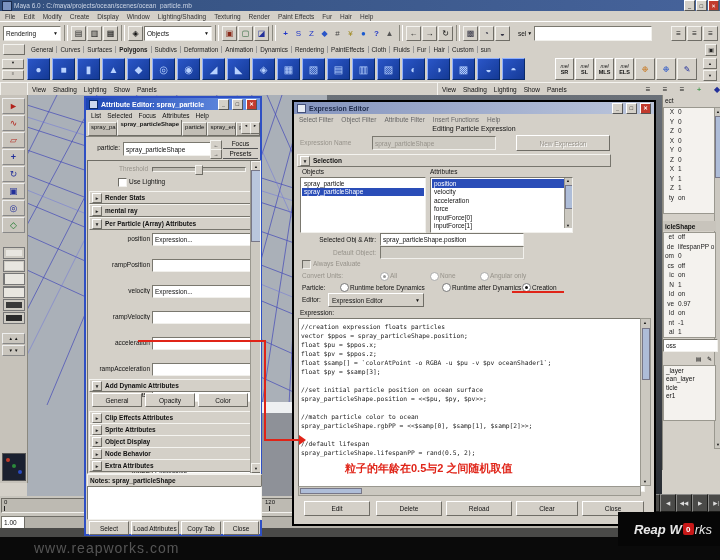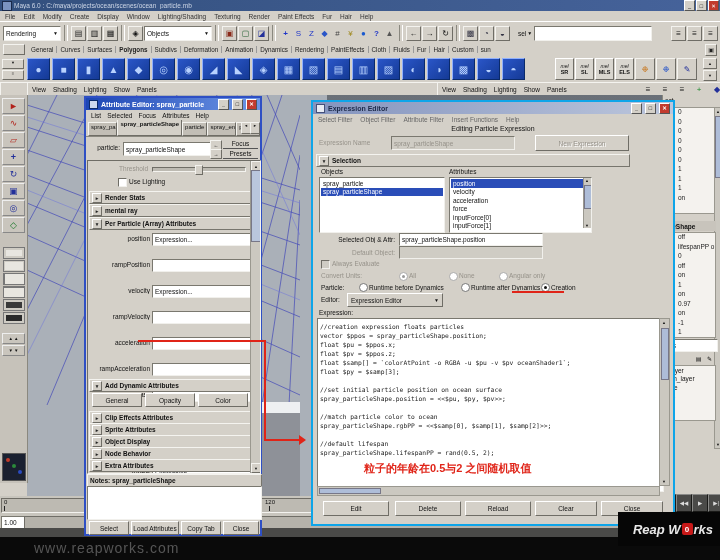--- a/index.html
+++ b/index.html
@@ -588,21 +588,21 @@
     <div class="sec abs" style="left:1px;top:376px;width:171px;height:11px;">
       <span>Notes: spray_particleShape</span>
     </div>
     <div class="abs field" style="left:1px;top:388px;width:169px;height:32px;"></div>
     <span class="btn abs" style="left:3px;top:423px;width:38px;height:12px;">Select</span>
     <span class="btn abs" style="left:45px;top:423px;width:46px;height:12px;">Load Attributes</span>
     <span class="btn abs" style="left:95px;top:423px;width:38px;height:12px;">Copy Tab</span>
     <span class="btn abs" style="left:137px;top:423px;width:34px;height:12px;">Close</span>
   </div>
 
-  <div class="abs" style="left:311px;top:100px;width:360px;height:422px;border:2px solid #0ea5e9;background:#d4d0c8;z-index:25;">
+  <div class="abs" style="left:292px;top:100px;width:360px;height:422px;border:2px solid #000000;background:#d4d0c8;z-index:25;">
     <div class="tbar ttl-i">
       <span style="width:7px;height:7px;background:#e8ecf4;border:1px solid #44507a;"></span>
       <span>Expression Editor</span>
       <span class="sp"></span>
       <span class="wbtn">_</span>
       <span class="wbtn">□</span>
       <span class="wbtn" style="background:#c23b2e;color:#fff;">✕</span>
     </div>
     <div class="menurow" style="height:10px;gap:8px;color:#666;">
       <span>Select Filter</span>
@@ -736,16 +736,16 @@
   <div class="redline" style="left:264px;top:439px;width:36px;height:2px;"></div>
   <div class="abs" style="left:299px;top:435px;width:0;height:0;border-top:5px solid transparent;border-bottom:5px solid transparent;border-left:7px solid #e02418;z-index:60;"></div>
   <div class="redline" style="left:512px;top:291px;width:52px;height:2px;"></div>
 
   <div class="abs" style="left:0;top:537px;width:720px;height:23px;background:#0a0a0a;z-index:40;">
     <span class="abs" style="left:34px;top:3px;font-size:14px;font-weight:normal;color:#565656;letter-spacing:1px;">www.reapworks.com</span>
   </div>
   <div class="abs flex" style="left:618px;top:512px;width:102px;height:34px;background:#060606;z-index:45;justify-content:center;gap:1px;">
     <span style="color:#e8e8e8;font-size:13px;font-weight:bold;font-style:italic;margin-left:8px;">Reap W</span>
     <span style="background:#c81818;color:#fff;font-size:8px;font-weight:bold;width:11px;height:12px;display:flex;align-items:center;justify-content:center;border-radius:2px;">0</span>
-    <span style="color:#e8e8e8;font-size:13px;font-weight:bold;font-style:italic;">rks</span>
+    <span style="color:#e8e8e8;font-size:13px;font-weight:normal;font-style:italic;">rks</span>
   </div>
 
 </div>
 
 </body></html>

